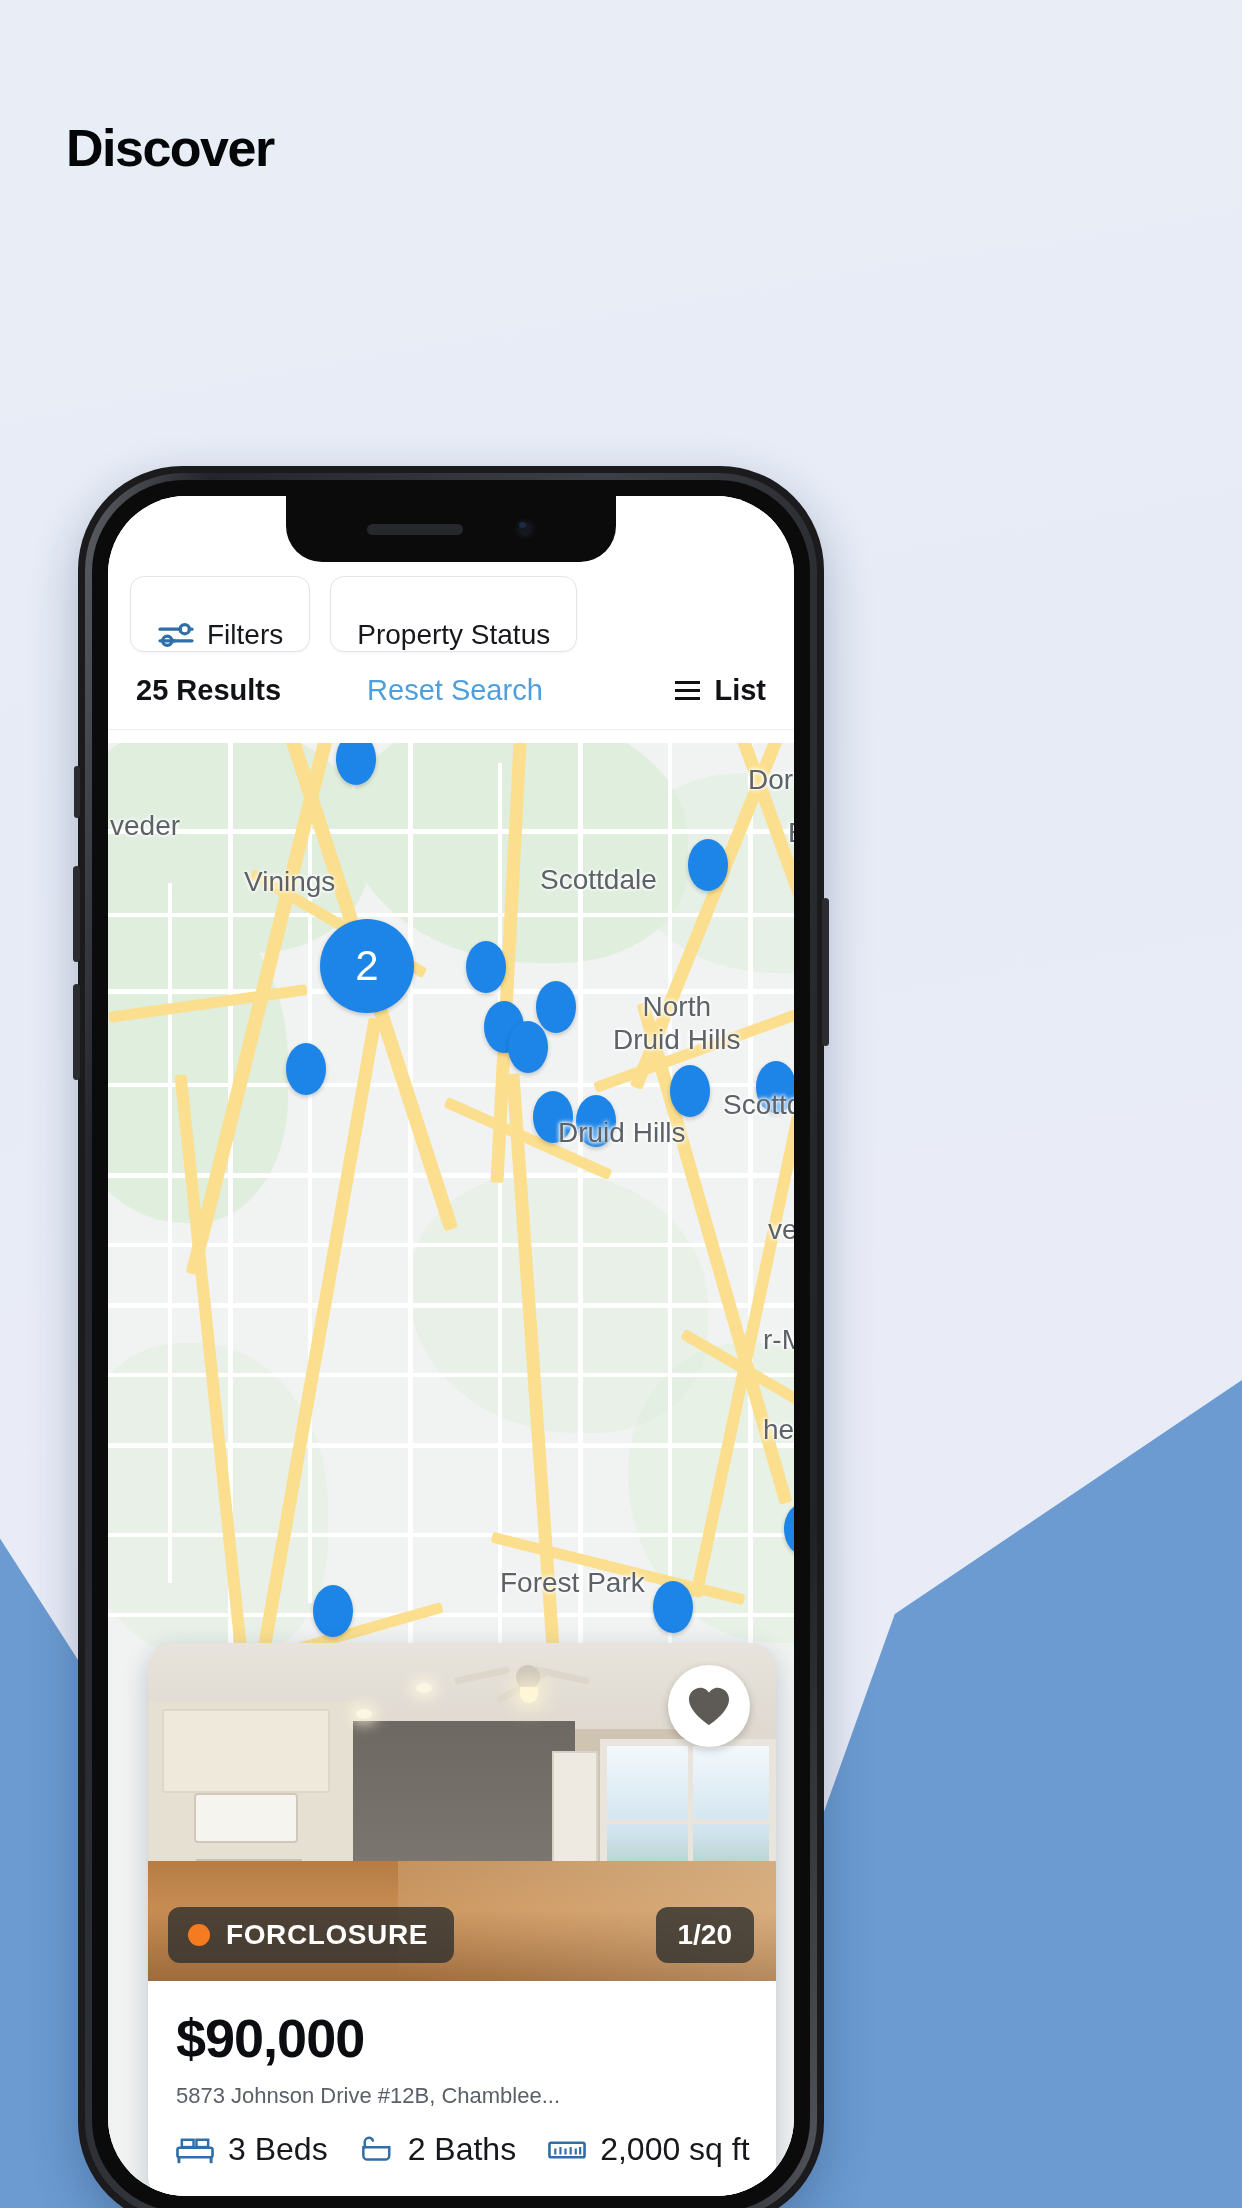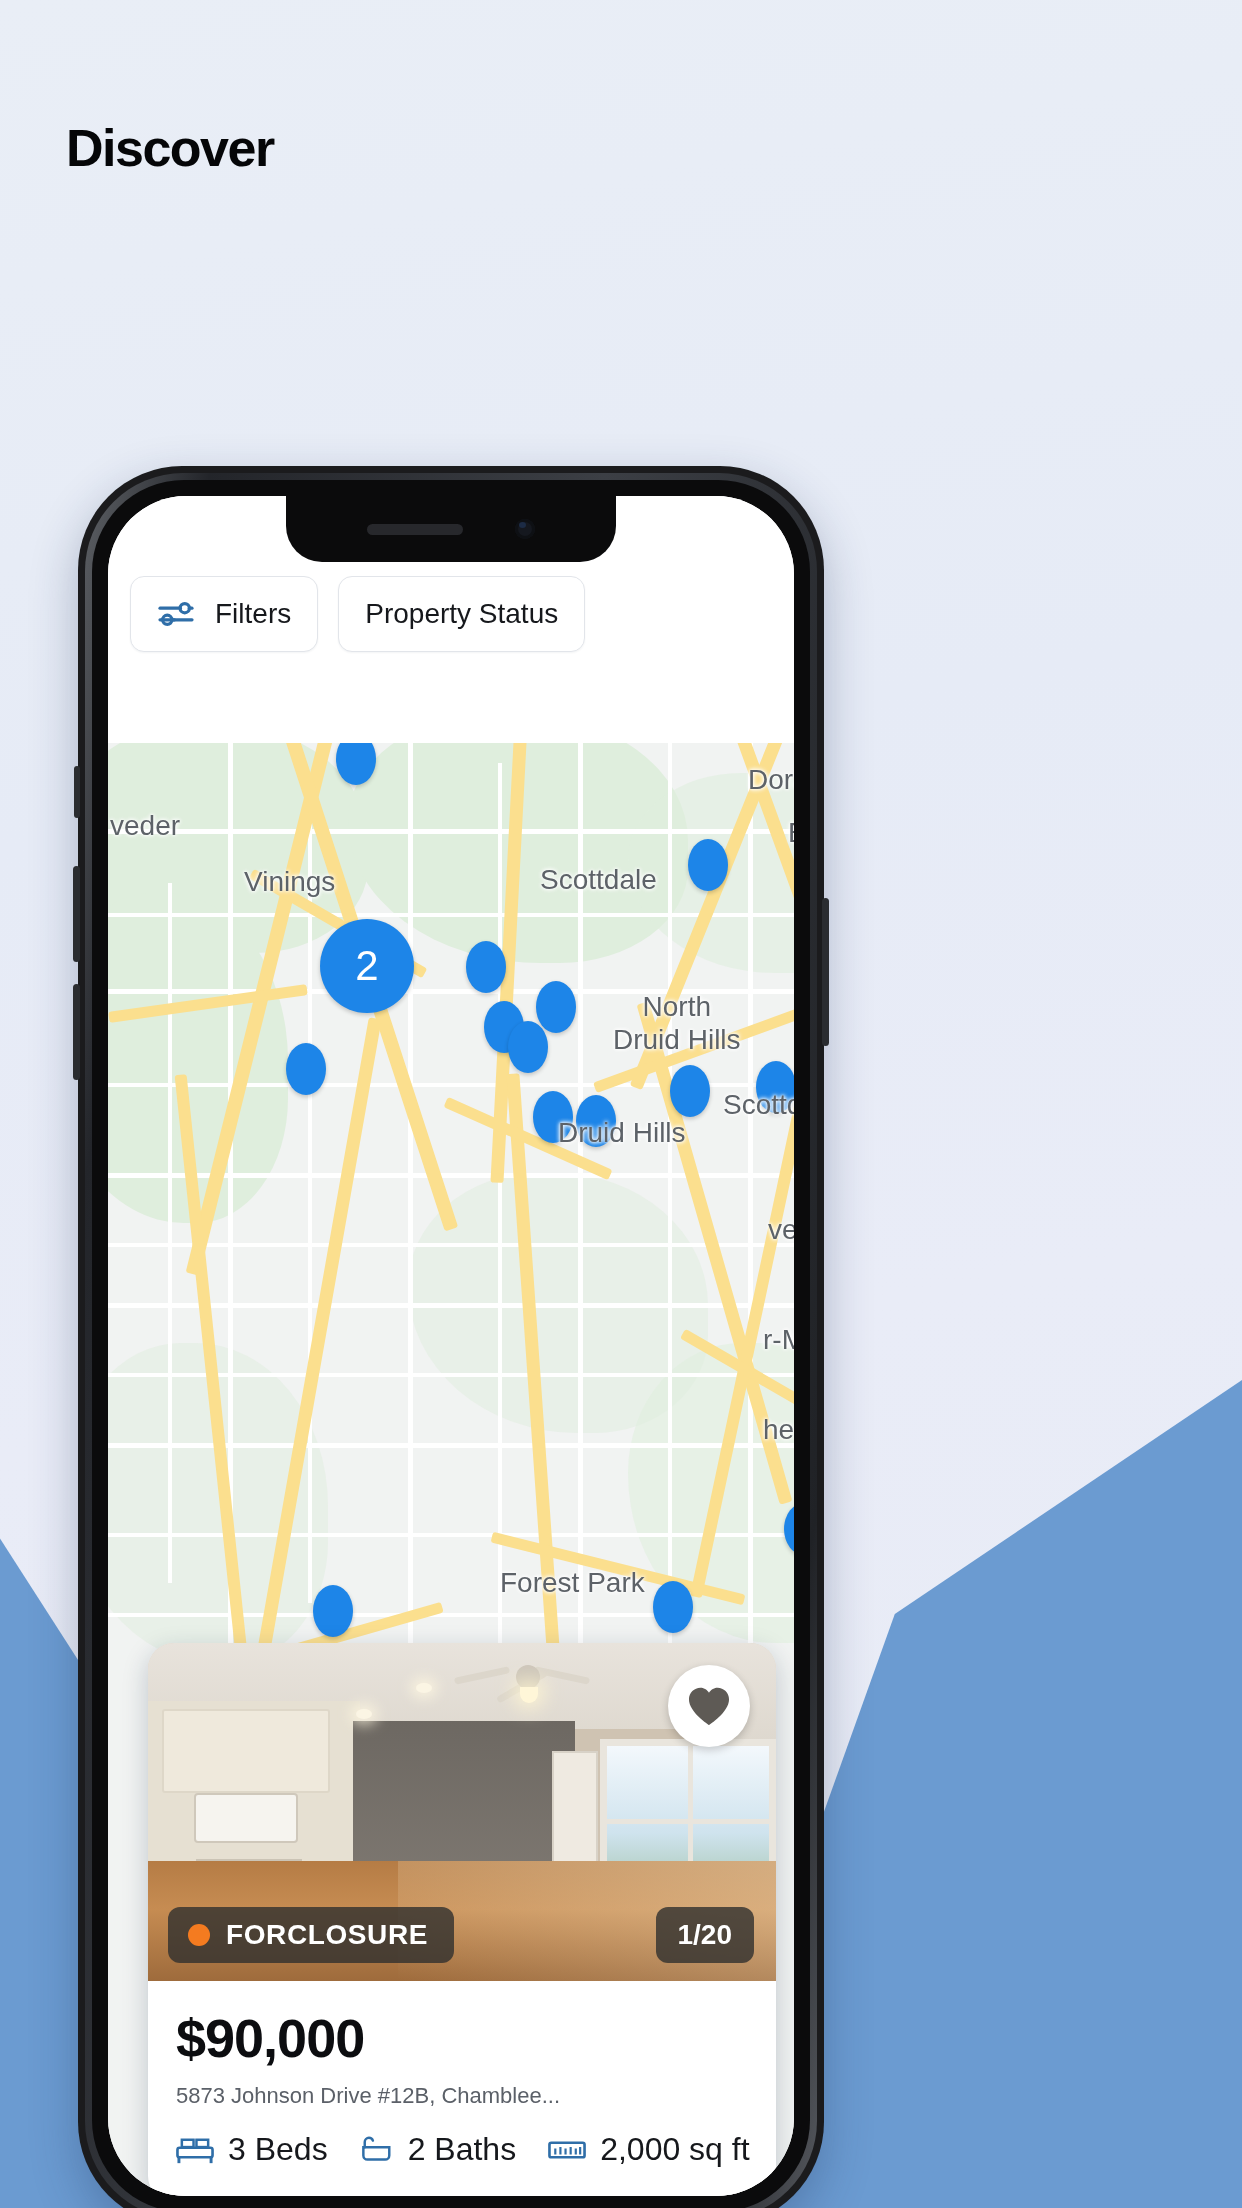--- a/index.html
+++ b/index.html
@@ -92,21 +92,21 @@
 
   #filter-row {
     display:flex; gap:20px; padding:14px 22px 18px 22px;
     overflow:hidden; white-space:nowrap;
   }
   .chip {
     flex:0 0 auto;
     border:1px solid #e2e5ea; border-radius:14px;
     background:#fff; color:#16181c;
     font-size:28px; height:76px;
-    display:flex; align-items:center; gap:20px;
+    display:flex; align-items:flex-end; gap:12px;
     padding:0 26px;
     box-shadow:0 1px 2px rgba(20,30,60,.05);
   }
   .chip-icon { display:flex; align-items:center; }
 
   #results-row {
     display:flex; align-items:center;
     padding:4px 28px 22px 28px;
     border-bottom:1px solid #eceff3;
   }
@@ -430,16 +430,28 @@
             </svg>
           </span>
           <span>Filters</span>
         </div>
         <div class="chip">
           <span>Property Status</span>
         </div>
 
       </div>
 
+      <div id="results-row">
+        <div id="results-count">25 Results</div>
+        <div id="reset-search">Reset Search</div>
+        <div id="list-toggle">
+          <span id="hamburger">
+              <i></i>
+              <i></i>
+              <i></i>
+            </span>
+          <span>List</span>
+        </div>
+      </div>
     </div>
 
   </div>
 </div>
 
 </body></html>

